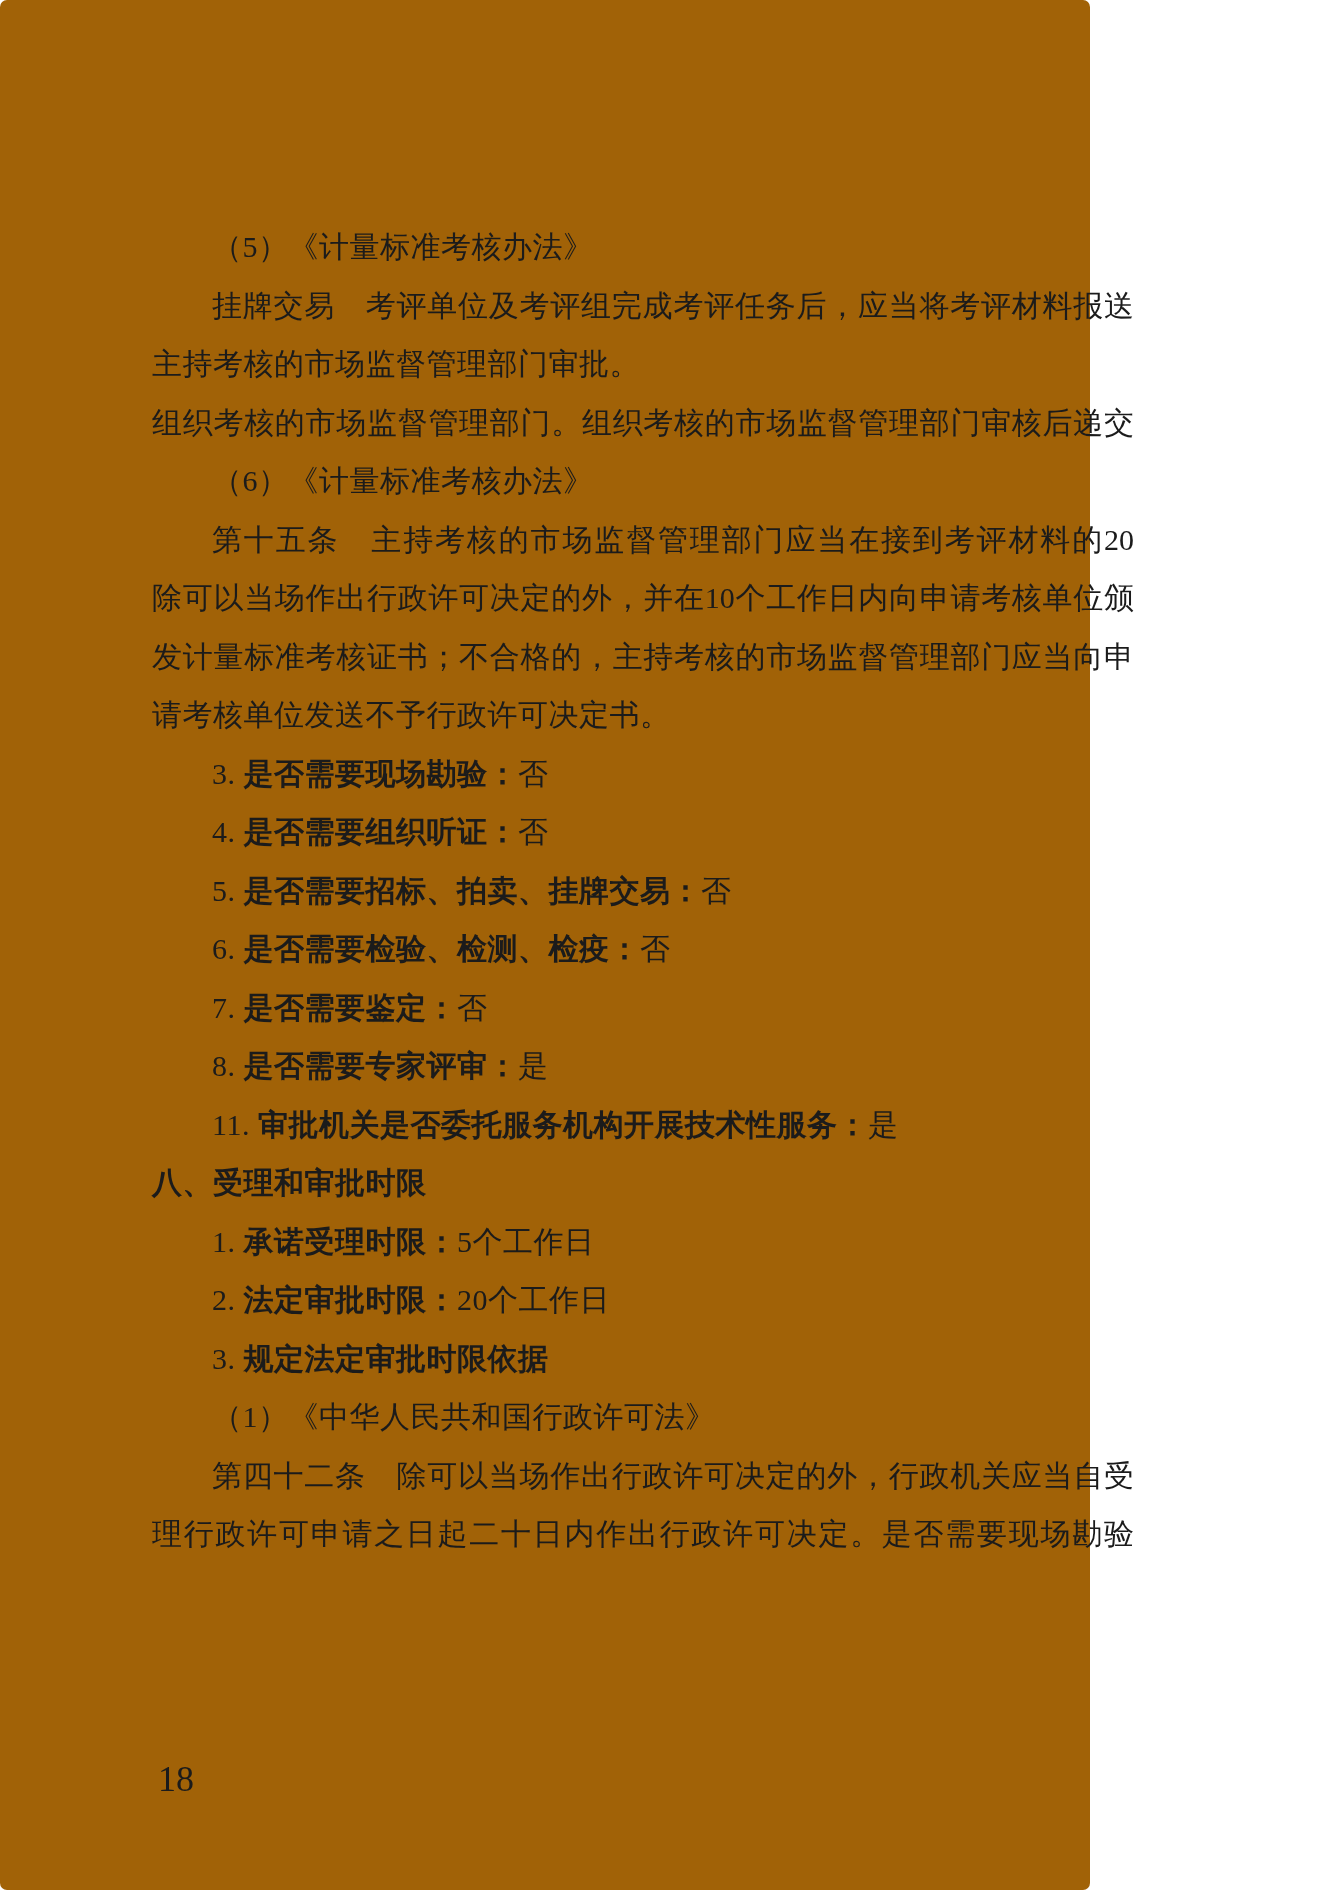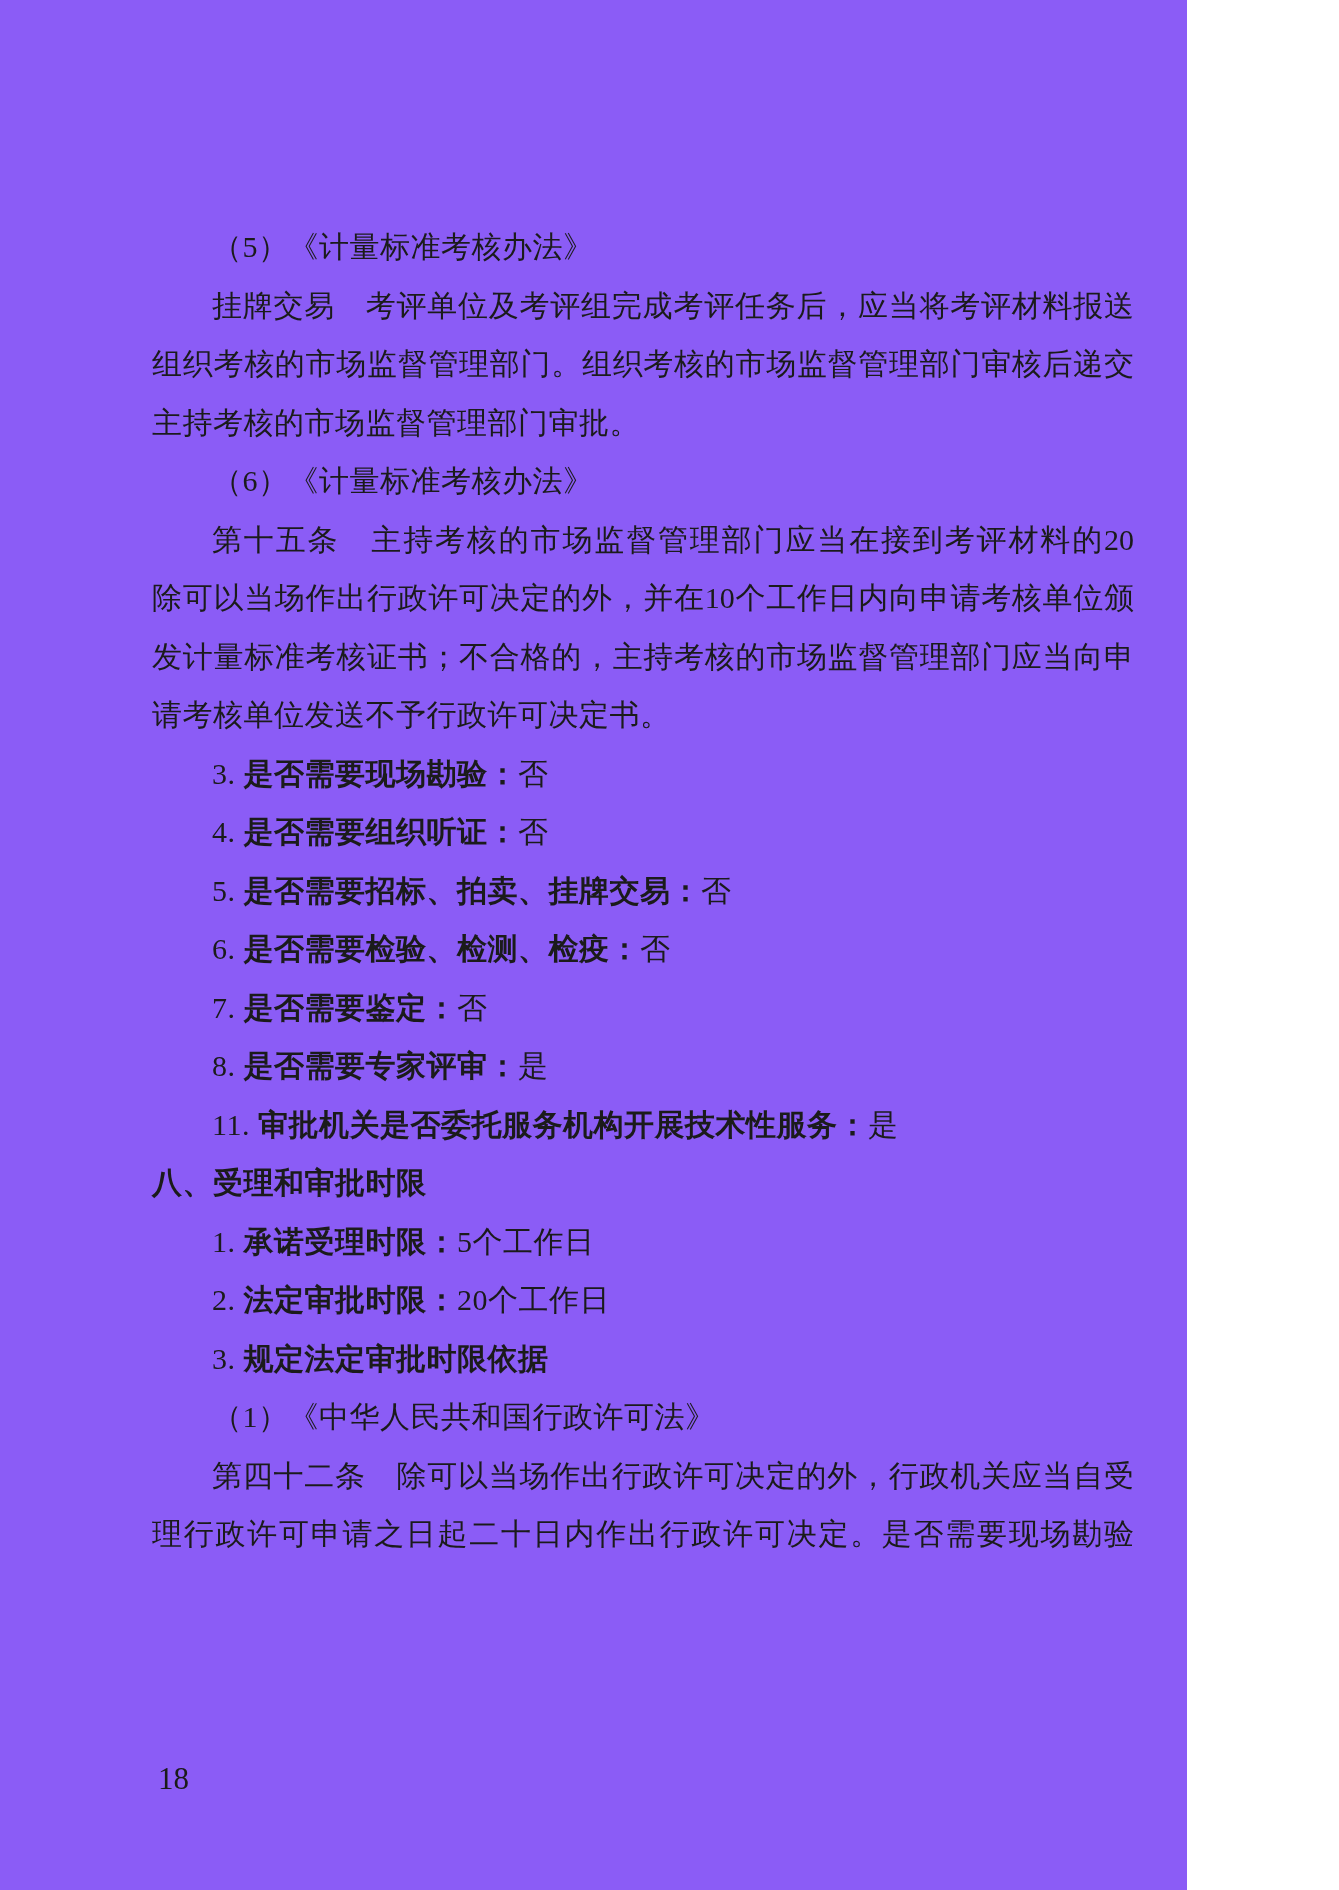--- a/index.html
+++ b/index.html
@@ -12,23 +12,24 @@
     position: relative;
     background: #ffffff;
     font-family: "Liberation Serif", "DejaVu Serif", serif;
     color: #1b1b1b;
     overflow: hidden;
   }
   .page {
     position: absolute;
     left: 0;
     top: 0;
-    width: 1187px;
+    width: 1090px;
     height: 1890px;
-    background: #8b5cf6;
+    background: #a16207;
+    border-radius: 7px;
   }
   .content {
     position: absolute;
     top: 218px;
     left: 152px;
     width: 982px;
     font-size: 30px;
   }
   .line {
     height: 58.5px;
@@ -49,33 +50,33 @@
     font-weight: 700;
     font-family: "Liberation Sans", "DejaVu Sans", sans-serif;
   }
   .num {
     font-family: "Liberation Serif", "DejaVu Serif", serif;
   }
   .page-number {
     position: absolute;
     left: 158px;
     top: 1750px;
-    font-size: 31px;
+    font-size: 36px;
     line-height: 58px;
   }
 </style>
 </head>
 <body style="background: rgb(255, 255, 255); color: rgb(27, 27, 27);">
 
 <div class="page">
   <main class="content">
       <div class="line indent"><span class="num">（5）《计量标准考核办法》</span></div>
       <div class="line indent justify"><span class="num">挂牌交易　考评单位及考评组完成考评任务后，应当将考评材料报送</span></div>
+      <div class="line"><span class="num">主持考核的市场监督管理部门审批。</span></div>
       <div class="line justify"><span class="num">组织考核的市场监督管理部门。组织考核的市场监督管理部门审核后递交</span></div>
-      <div class="line"><span class="num">主持考核的市场监督管理部门审批。</span></div>
       <div class="line indent"><span class="num">（6）《计量标准考核办法》</span></div>
       <div class="line indent justify"><span class="num">第十五条　主持考核的市场监督管理部门应当在接到考评材料的20</span></div>
       <div class="line justify"><span class="num">除可以当场作出行政许可决定的外，并在10个工作日内向申请考核单位颁</span></div>
       <div class="line justify"><span class="num">发计量标准考核证书；不合格的，主持考核的市场监督管理部门应当向申</span></div>
       <div class="line"><span class="num">请考核单位发送不予行政许可决定书。</span></div>
       <div class="line indent"><span class="num">3. </span><span class="strong">是否需要现场勘验：</span><span class="num">否</span></div>
       <div class="line indent"><span class="num">4. </span><span class="strong">是否需要组织听证：</span><span class="num">否</span></div>
       <div class="line indent"><span class="num">5. </span><span class="strong">是否需要招标、拍卖、挂牌交易：</span><span class="num">否</span></div>
       <div class="line indent"><span class="num">6. </span><span class="strong">是否需要检验、检测、检疫：</span><span class="num">否</span></div>
       <div class="line indent"><span class="num">7. </span><span class="strong">是否需要鉴定：</span><span class="num">否</span></div>

